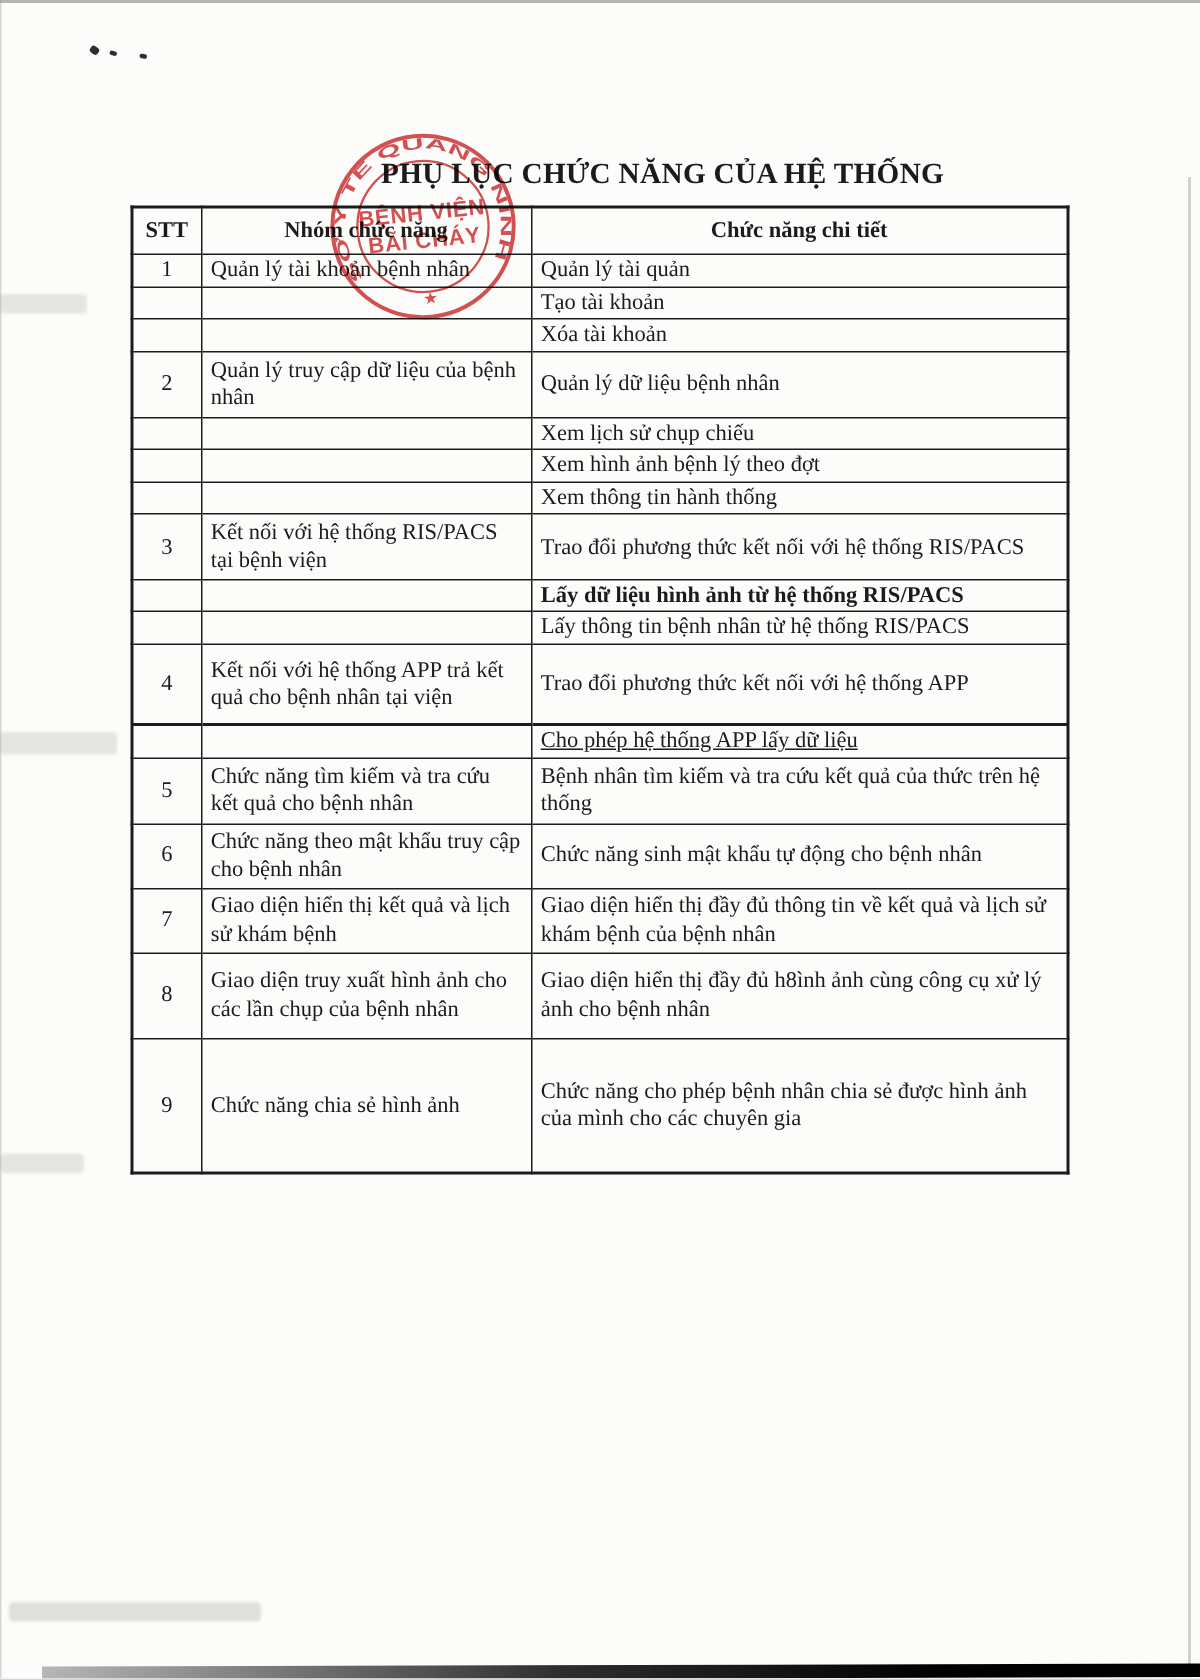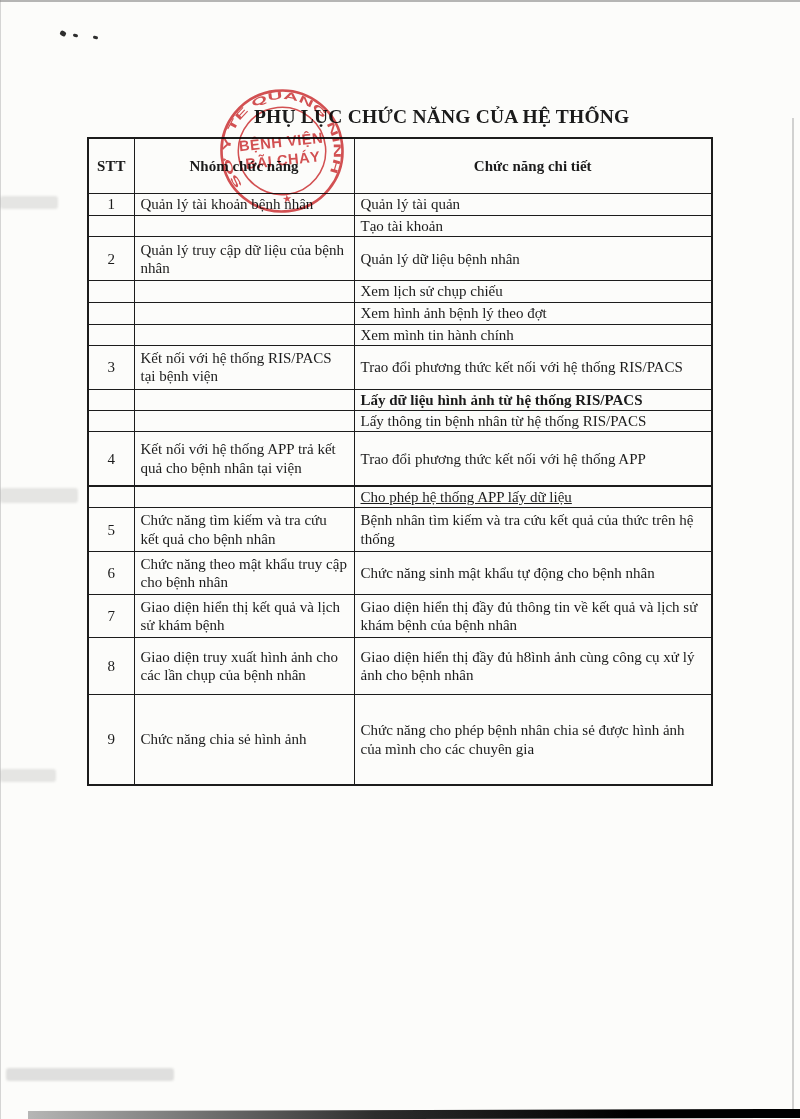--- a/index.html
+++ b/index.html
@@ -37,21 +37,21 @@
   table.func{
     position:absolute; left:87px; top:137px;
     width:624px; border-collapse:collapse; table-layout:fixed;
     font-size:15px; line-height:1.22;
     z-index:1;
   }
   table.func, table.func th, table.func td{border:1.6px solid #1c1c1c;}
   table.func{border-width:2.2px;}
   table.func th{
     height:22px; font-weight:bold; text-align:center; vertical-align:middle;
-    padding:16px 2px; font-size:15px;
+    padding:4px 2px; font-size:15px;
   }
   table.func td{vertical-align:middle; padding:1px 6px; overflow:hidden;}
   td.c-stt{text-align:center; padding:1px 2px;}
   tr.thick-top td{border-top-width:2.6px;text-decoration:underline;}
 
   
   .stamp{
     position:absolute; left:219px; top:88px; width:126px; height:126px;
     z-index:5; pointer-events:none; mix-blend-mode:multiply; opacity:.88;
     transform:rotate(-6deg);
@@ -97,39 +97,44 @@
         <tr style="height: 22px;">
           <td class="c-stt">1</td>
           <td class="c-group">Quản lý tài khoản bệnh nhân</td>
           <td class="c-detail">Quản lý tài quản</td>
         </tr>
         <tr style="height: 21px;">
           <td class="c-stt"></td>
           <td class="c-group"></td>
           <td class="c-detail">Tạo tài khoản</td>
         </tr>
+        <tr style="height: 21px;">
+          <td class="c-stt"></td>
+          <td class="c-group"></td>
+          <td class="c-detail">Xóa tài khoản</td>
+        </tr>
         <tr style="height: 44px;">
           <td class="c-stt">2</td>
           <td class="c-group">Quản lý truy cập dữ liệu của bệnh nhân</td>
           <td class="c-detail">Quản lý dữ liệu bệnh nhân</td>
         </tr>
         <tr style="height: 21px;">
           <td class="c-stt"></td>
           <td class="c-group"></td>
           <td class="c-detail">Xem lịch sử chụp chiếu</td>
         </tr>
         <tr style="height: 22px;">
           <td class="c-stt"></td>
           <td class="c-group"></td>
           <td class="c-detail">Xem hình ảnh bệnh lý theo đợt</td>
         </tr>
         <tr style="height: 21px;">
           <td class="c-stt"></td>
           <td class="c-group"></td>
-          <td class="c-detail">Xem mình tin hành chính</td>
+          <td class="c-detail">Xem thông tin hành thống</td>
         </tr>
         <tr style="height: 44px;">
           <td class="c-stt">3</td>
           <td class="c-group">Kết nối với hệ thống RIS/PACS tại bệnh viện</td>
           <td class="c-detail">Trao đổi phương thức kết nối với hệ thống RIS/PACS</td>
         </tr>
         <tr style="height: 21px; font-weight: bold;">
           <td class="c-stt"></td>
           <td class="c-group"></td>
           <td class="c-detail">Lấy dữ liệu hình ảnh từ hệ thống RIS/PACS</td>

